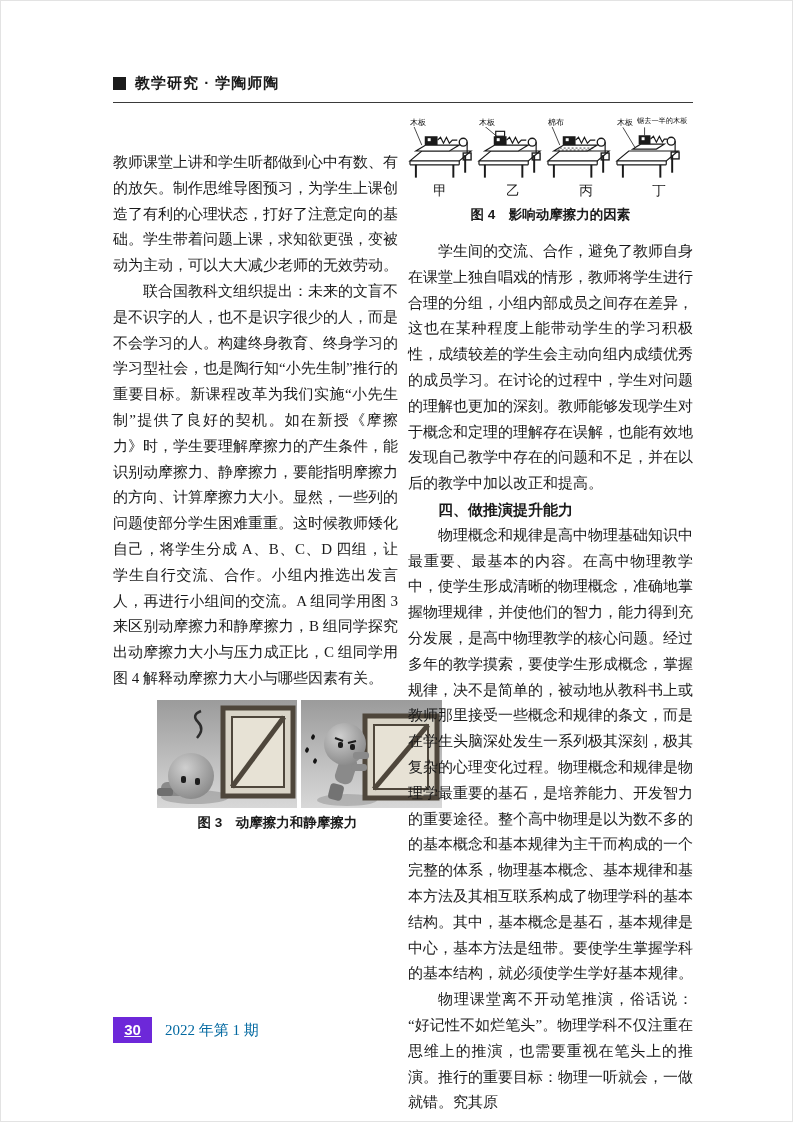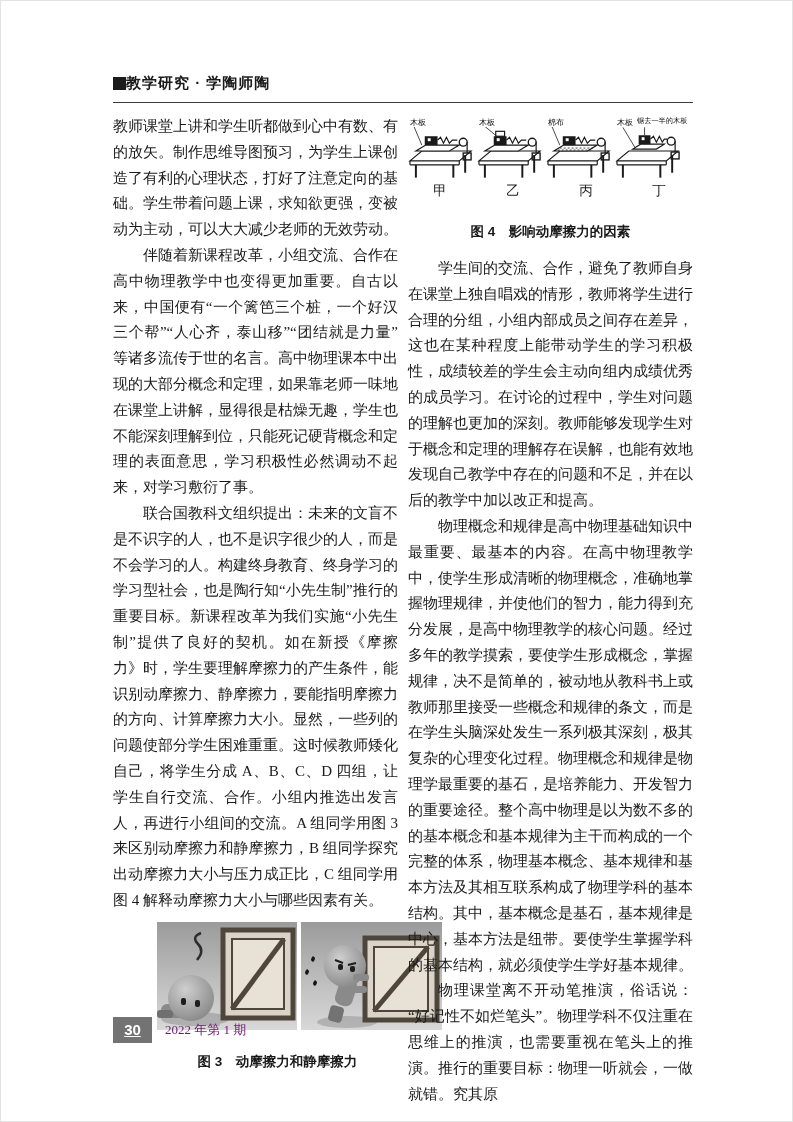--- a/index.html
+++ b/index.html
@@ -9,46 +9,46 @@
     background:#ffffff;
     box-shadow: inset 0 0 0 1px #e3e3e3;
     overflow:hidden;
     font-family:"Liberation Serif","DejaVu Serif",serif;
     color:#1a1a1a;
   }
   .content { position:absolute; left:113px; top:74px; width:580px; }
 
   
   .page-header {
-    display:flex; align-items:center; gap:0;
+    display:flex; align-items:center; gap:9px;
     font-family:"Liberation Sans","DejaVu Sans",sans-serif;
     font-weight:bold; font-size:15px; letter-spacing:1px;
     padding-bottom:9px;
     border-bottom:1.5px solid #3a3a3a;
     text-align:center;
   }
   .header-square { width:13px; height:13px; background:#1b1b1b; flex:0 0 auto; }
 
   
   .columns { display:flex; gap:10px; margin-top:11px; }
   .col { width:285px; font-size:15px; line-height:25.8px; text-align:justify; }
   .col p { margin:0; text-indent:2em; }
-  .col p.no-indent { text-indent:0; }
+  .col p.no-indent { text-indent:0;margin-top:36px; }
   .sec-heading {
     font-family:"Liberation Sans","DejaVu Sans",sans-serif;
     font-weight:bold; font-size:15px; line-height:25.8px;
     text-indent:2em; margin:0;
   }
 
   
   .fig-caption {
     text-align:center;
     font-family:"Liberation Sans","DejaVu Sans",sans-serif;
     font-weight:bold; font-size:13.5px;
-    margin-top:22px; line-height:20px;
+    margin-top:5px; line-height:20px;
   }
 
   
   .figure3 { margin-top:8px;padding-left:44px; }
   .figure3 svg { display:block; }
 
   
   .figure4 { margin-top:4px; }
   .fig4-panels { display:flex; justify-content:flex-start; }
   .fig4-panel { position:relative; width:69px; height:62px; }
@@ -66,43 +66,42 @@
     font-size:13.5px; line-height:18px;
   }
   .fig4-subs span { width:16px; text-align:center; }
 
   
   .page-footer {
     position:absolute; left:113px; top:1017px;
     display:flex; align-items:center; gap:13px;
   }
   .page-num {
-    background:#737373; color:#ffffff;
+    background:#6d28d9; color:#ffffff;
     width:39px; height:26px; line-height:26px; text-align:center;
     font-family:"Liberation Sans","DejaVu Sans",sans-serif;
     font-weight:bold; font-size:15px;text-decoration:underline;
   }
-  .issue { font-size:13px; color:#701a75; }
+  .issue { font-size:15px; color:#0369a1; }
 </style>
 </head>
 <body>
 
 <div class="page">
   <div class="content">
 
     <div class="page-header">
       <span class="header-square"></span>
       <span>教学研究 · 学陶师陶</span>
     </div>
 
     <div class="columns">
 
       <div class="col">
         <p class="no-indent">教师课堂上讲和学生听都做到心中有数、有的放矢。制作思维导图预习，为学生上课创造了有利的心理状态，打好了注意定向的基础。学生带着问题上课，求知欲更强，变被动为主动，可以大大减少老师的无效劳动。</p>
-        <p>伴随着新课程改革，小组交流、合作在高中物理教学中也变得更加重要。自古以来，中国便有“一个篱笆三个桩，一个好汉三个帮”“人心齐，泰山移”“团结就是力量”等诸多流传于世的名言。高中物理课本中出现的大部分概念和定理，如果靠老师一味地在课堂上讲解，显得很是枯燥无趣，学生也不能深刻理解到位，只能死记硬背概念和定理的表面意思，学习积极性必然调动不起来，对学习敷衍了事。</p>
         <p>联合国教科文组织提出：未来的文盲不是不识字的人，也不是识字很少的人，而是不会学习的人。构建终身教育、终身学习的学习型社会，也是陶行知“小先生制”推行的重要目标。新课程改革为我们实施“小先生制”提供了良好的契机。如在新授《摩擦力》时，学生要理解摩擦力的产生条件，能识别动摩擦力、静摩擦力，要能指明摩擦力的方向、计算摩擦力大小。显然，一些列的问题使部分学生困难重重。这时候教师矮化自己，将学生分成 A、B、C、D 四组，让学生自行交流、合作。小组内推选出发言人，再进行小组间的交流。A 组同学用图 3 来区别动摩擦力和静摩擦力，B 组同学探究出动摩擦力大小与压力成正比，C 组同学用图 4 解释动摩擦力大小与哪些因素有关。</p>
 
         <div class="figure3">
           <svg width="285" height="108" viewBox="0 0 285 108">
             <defs>
               <linearGradient id="bg3" x1="0" y1="0" x2="0" y2="1">
                 <stop offset="0" stop-color="#9b9b9b"></stop>
                 <stop offset="0.65" stop-color="#c4c4c4"></stop>
                 <stop offset="1" stop-color="#d8d8d8"></stop>
               </linearGradient>
@@ -264,20 +263,21 @@
           <div class="fig4-subs">
             <span>甲</span>
             <span>乙</span>
             <span>丙</span>
             <span>丁</span>
           </div>
           <div class="fig-caption">图 4　影响动摩擦力的因素</div>
         </div>
 
         <p style="margin-top:14px">学生间的交流、合作，避免了教师自身在课堂上独自唱戏的情形，教师将学生进行合理的分组，小组内部成员之间存在差异，这也在某种程度上能带动学生的学习积极性，成绩较差的学生会主动向组内成绩优秀的成员学习。在讨论的过程中，学生对问题的理解也更加的深刻。教师能够发现学生对于概念和定理的理解存在误解，也能有效地发现自己教学中存在的问题和不足，并在以后的教学中加以改正和提高。</p>
+        <p class="sec-heading">四、做推演提升能力</p>
         <p>物理概念和规律是高中物理基础知识中最重要、最基本的内容。在高中物理教学中，使学生形成清晰的物理概念，准确地掌握物理规律，并使他们的智力，能力得到充分发展，是高中物理教学的核心问题。经过多年的教学摸索，要使学生形成概念，掌握规律，决不是简单的，被动地从教科书上或教师那里接受一些概念和规律的条文，而是在学生头脑深处发生一系列极其深刻，极其复杂的心理变化过程。物理概念和规律是物理学最重要的基石，是培养能力、开发智力的重要途径。整个高中物理是以为数不多的的基本概念和基本规律为主干而构成的一个完整的体系，物理基本概念、基本规律和基本方法及其相互联系构成了物理学科的基本结构。其中，基本概念是基石，基本规律是中心，基本方法是纽带。要使学生掌握学科的基本结构，就必须使学生学好基本规律。</p>
         <p>物理课堂离不开动笔推演，俗话说：“好记性不如烂笔头”。物理学科不仅注重在思维上的推演，也需要重视在笔头上的推演。推行的重要目标：物理一听就会，一做就错。究其原</p>
       </div>
     </div>
   </div>
 
   <div class="page-footer">
     <div class="page-num">30</div>
     <div class="issue">2022 年第 1 期</div>
   </div>

